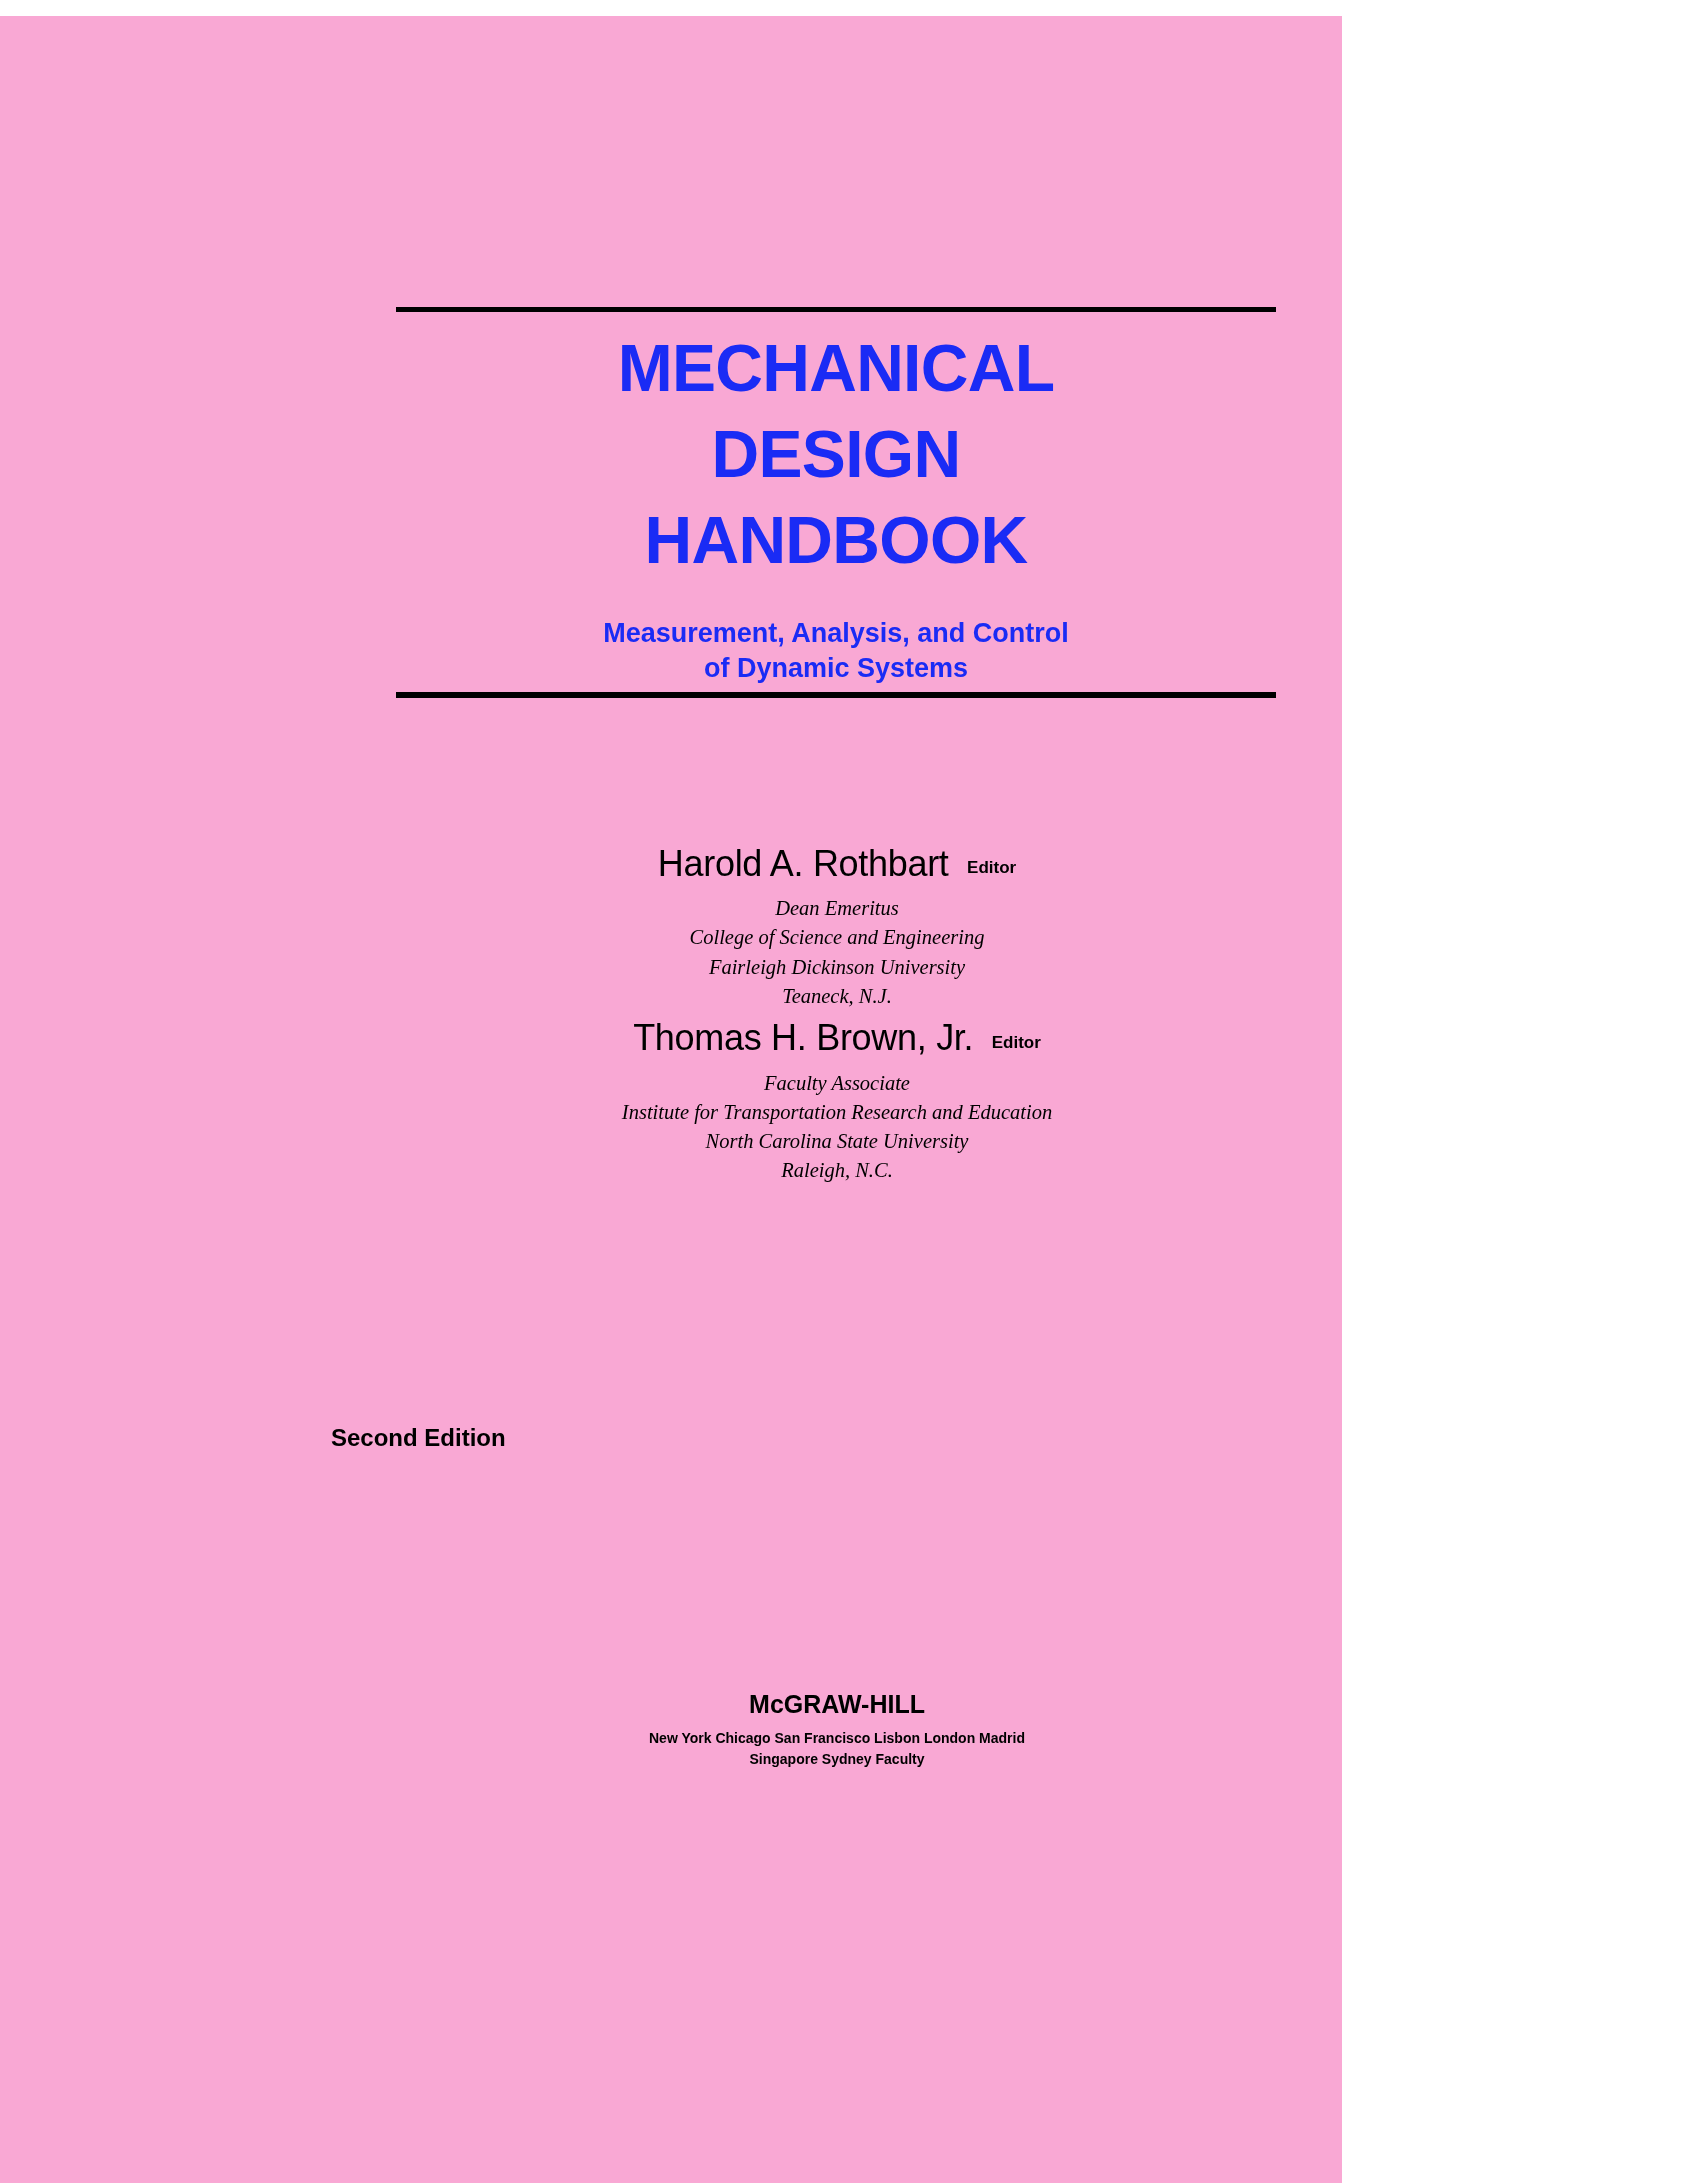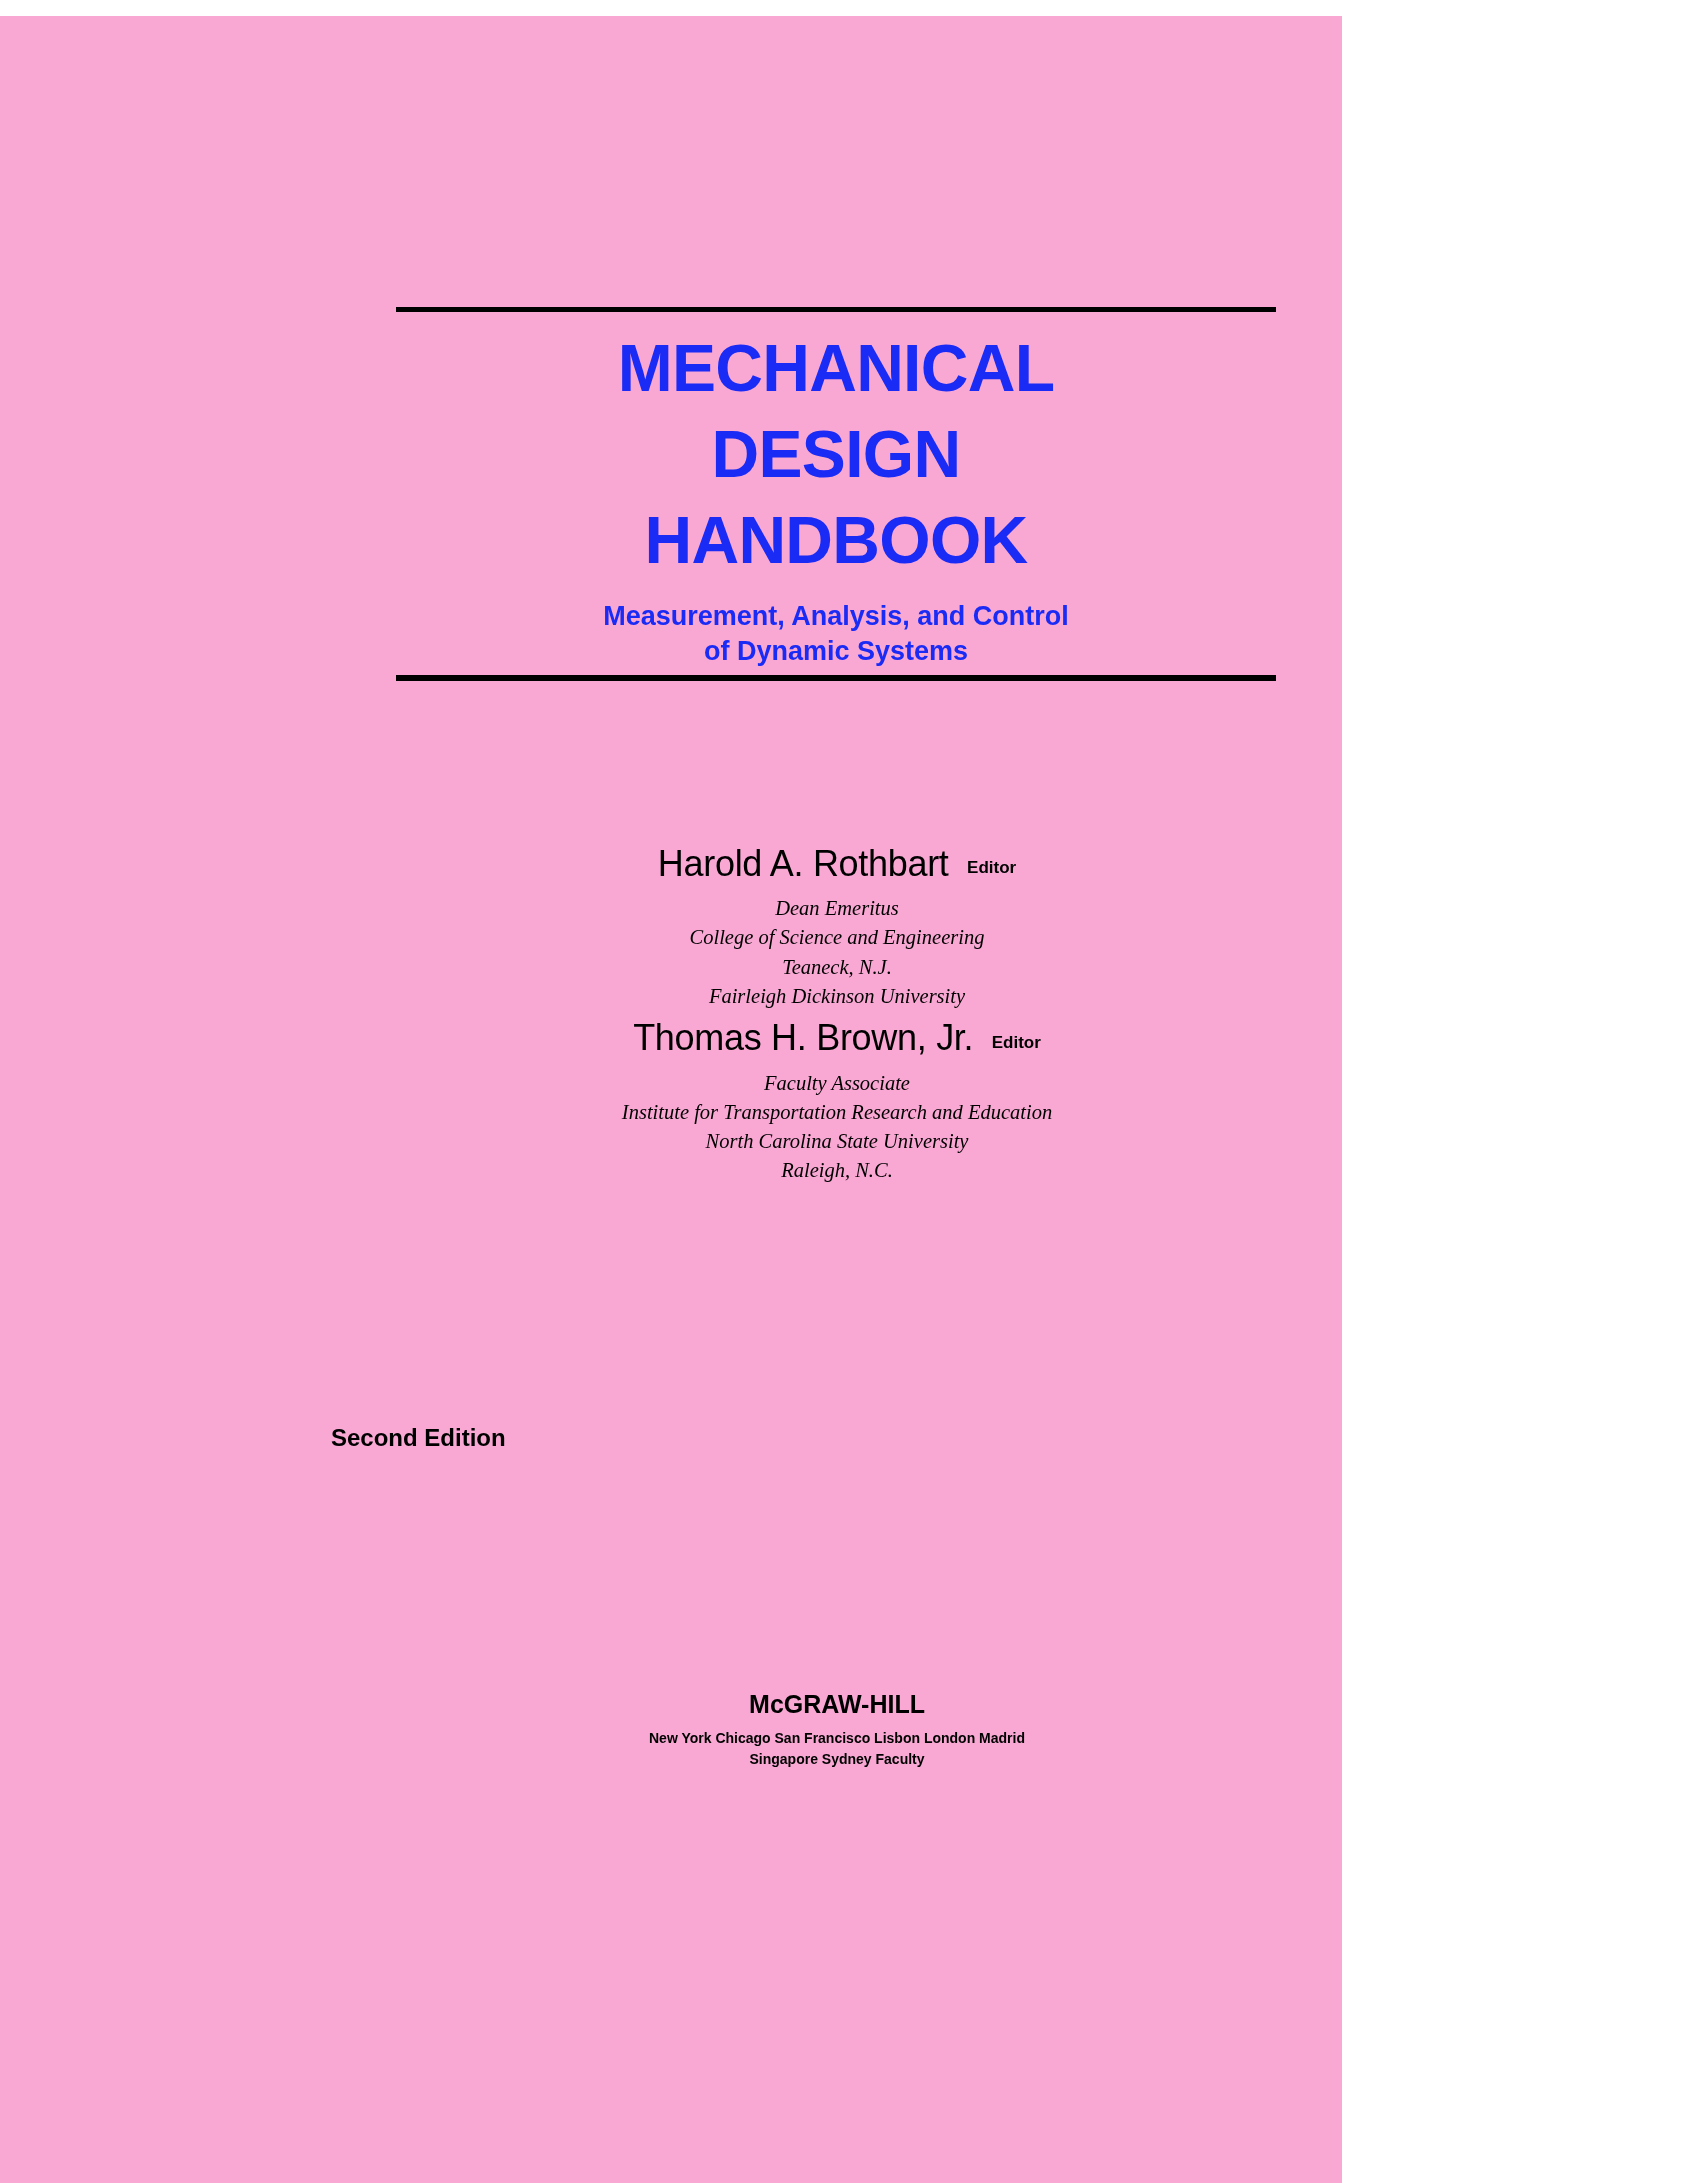--- a/index.html
+++ b/index.html
@@ -62,21 +62,21 @@
   .main-title .tline.l1 { padding-right: 0px; }
   .main-title .tline.l2 { padding-right: 0px; }
   .main-title .tline.l3 { padding-right: 0px; }
 
   .subtitle {
     color: #1a2bf5;
     font-weight: bold;
     font-size: 27px;
     line-height: 1.3;
     text-align: center;
-    margin-top: 15px;
+    margin-top: 32px;
   }
   .subtitle .sline { display: block; }
 
   
   .editors {
     position: absolute;
     left: 331px;
     top: 827px;
     width: 1012px;
     text-align: center;
@@ -168,22 +168,22 @@
 
   <div class="editors">
 
     <div class="editor-block first">
       <div class="editor-name-row">
         <span class="editor-name">Harold A. Rothbart</span><span class="editor-role">Editor</span>
       </div>
       <div class="affiliation">
         <div>Dean Emeritus</div>
         <div>College of Science and Engineering</div>
+        <div>Fairleigh Dickinson University</div>
         <div>Teaneck, N.J.</div>
-        <div>Fairleigh Dickinson University</div>
       </div>
     </div>
 
     <div class="editor-block second">
       <div class="editor-name-row">
         <span class="editor-name">Thomas H. Brown, Jr.</span><span class="editor-role">Editor</span>
       </div>
       <div class="affiliation">
         <div>Faculty Associate</div>
         <div>Institute for Transportation Research and Education</div>

